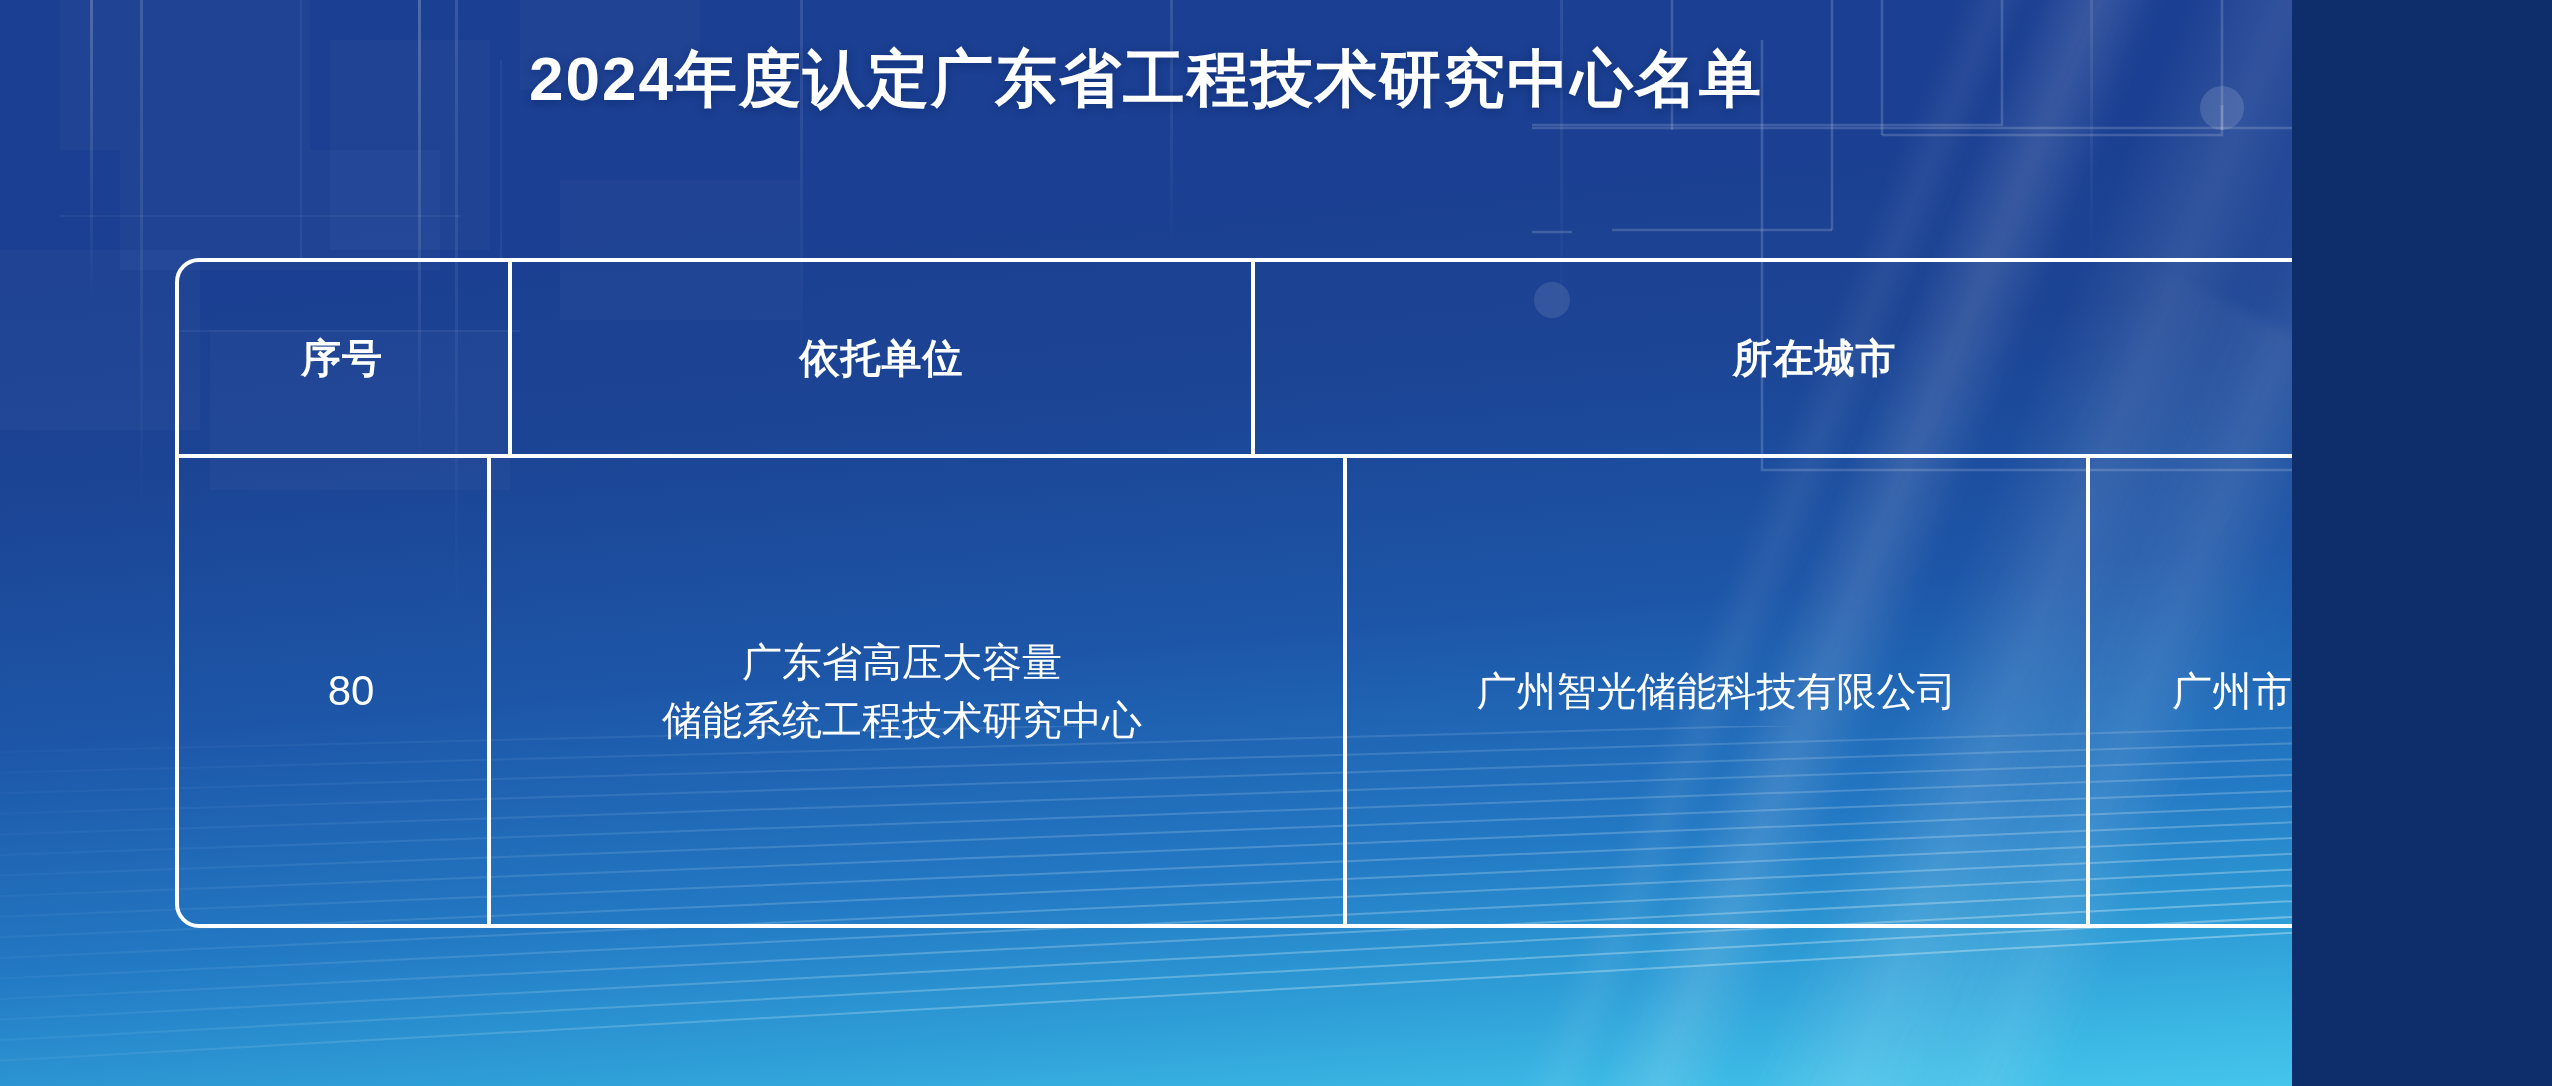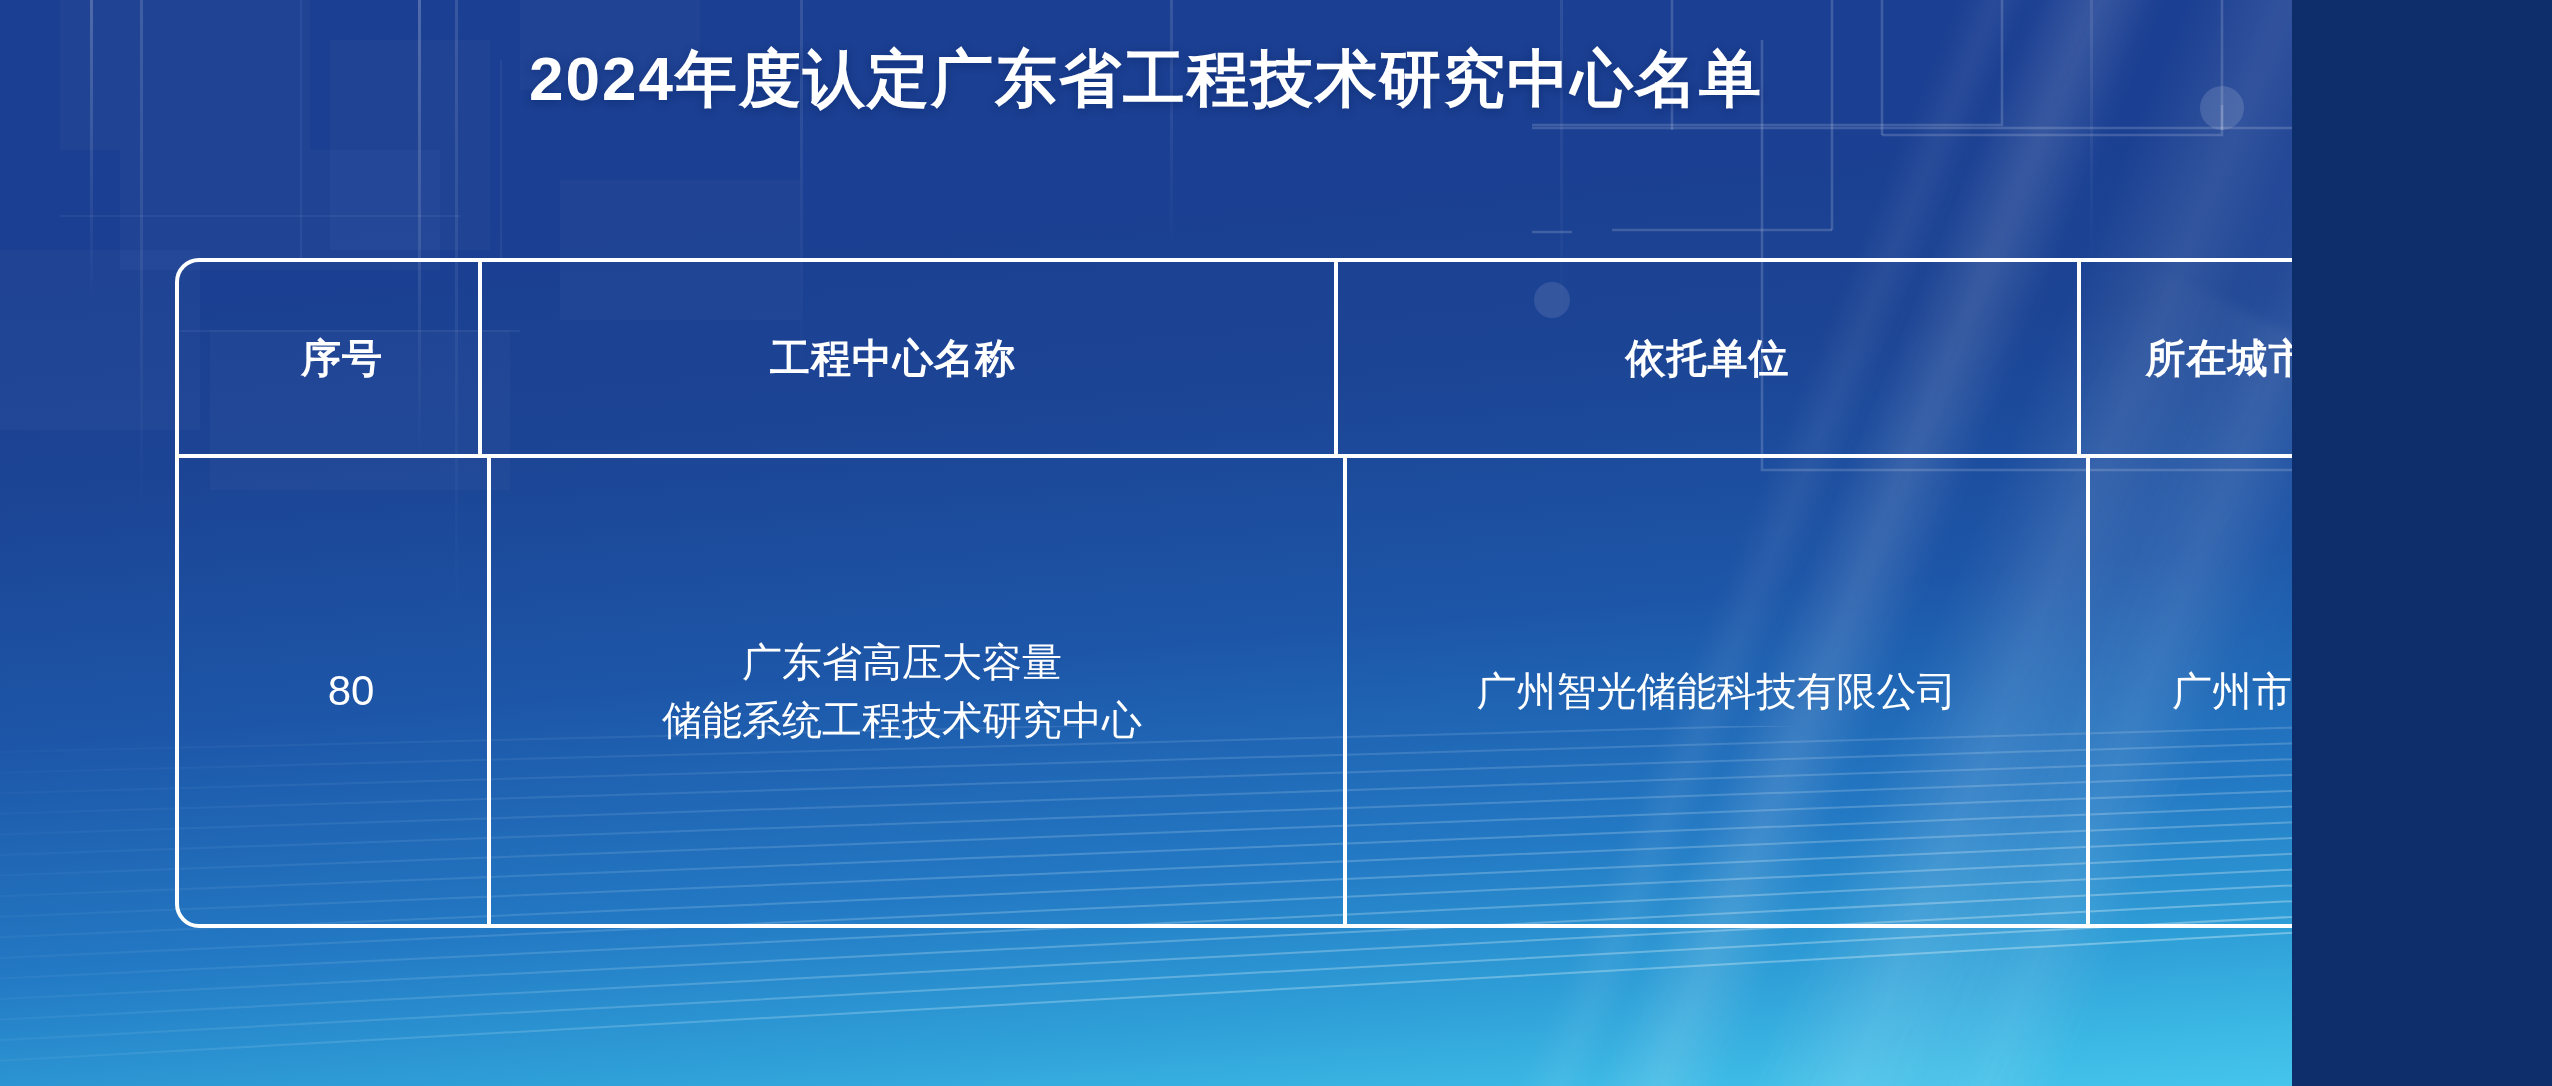--- a/index.html
+++ b/index.html
@@ -183,21 +183,20 @@
         <div class="fanline2" style="left: -200px; top: 345px; width: 2900px; transform: rotate(-3.2deg); opacity: 0.59;"></div>
       </div>
   </div>
 
   <div class="title">2024年度认定广东省工程技术研究中心名单</div>
 
   <div class="table-wrap">
 
     <div class="trow head">
       <div class="cell c-idx">序号</div>
-      <div class="cell c-name">工程中心名称</div>
       <div class="cell c-org">依托单位</div>
       <div class="cell c-city">所在城市</div>
     </div>
 
     <div class="trow body">
       <div class="cell c-idx">80</div>
       <div class="cell c-name multi">广东省高压大容量
 储能系统工程技术研究中心</div>
       <div class="cell c-org">广州智光储能科技有限公司</div>
       <div class="cell c-city">广州市</div>

